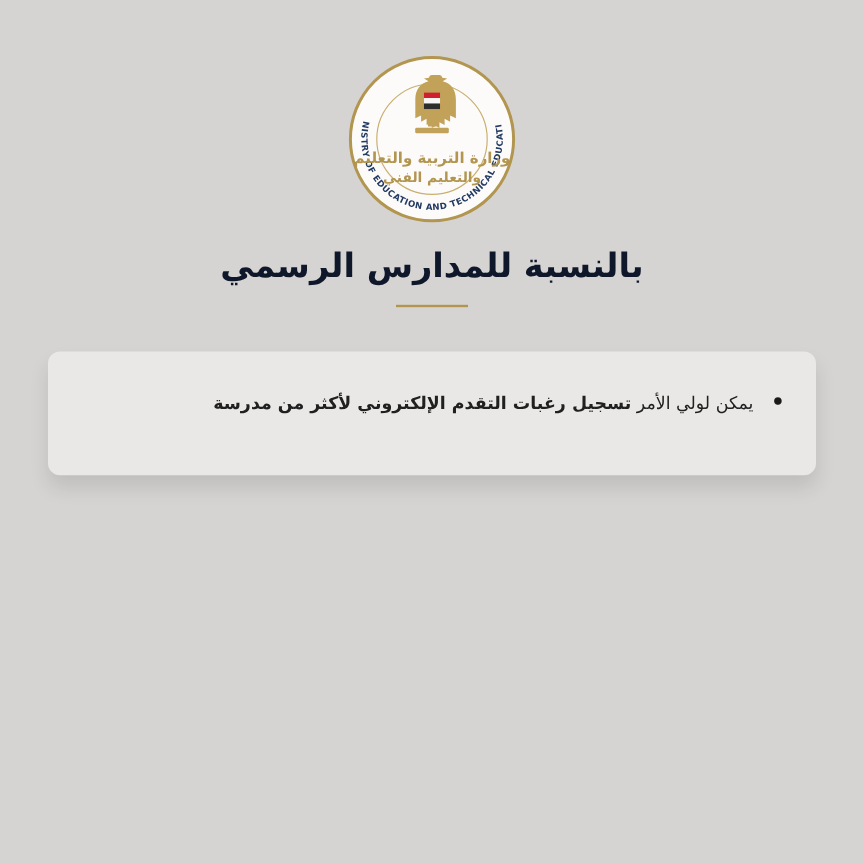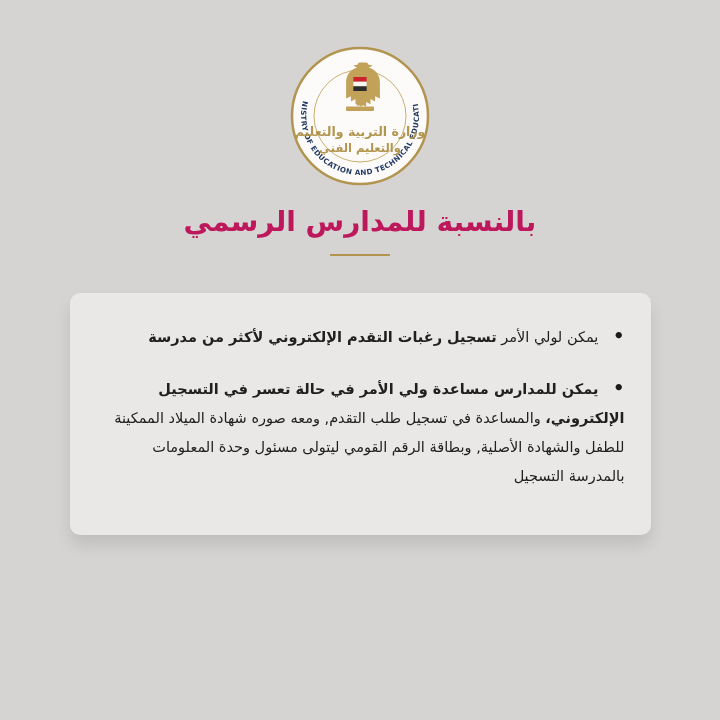--- a/index.html
+++ b/index.html
@@ -7,33 +7,33 @@
     width:720px;height:720px;
     background:#d6d4d2;
     font-family:"DejaVu Sans", sans-serif;
     overflow:hidden;
   }
   .stage{width:720px;height:720px;position:relative;}
   .logo-wrap{display:flex;justify-content:center;padding-top:46px;}
   .page-title{
     margin:16px 0 0;
     text-align:center;
-    color:#be185d;
+    color:#0f172a;
     font-size:28px;
     font-weight:bold;
     line-height:1.4;
     direction:rtl;
   }
   .divider{
     width:60px;height:2px;
     background:#b2954f;
     margin:13px auto 0;
   }
   .card{
-    width:581px;
+    width:640px;
     margin:37px auto 0;
     box-sizing:border-box;
     background:#e9e8e6;
     border-radius:10px;
     box-shadow:0 10px 16px rgba(0,0,0,0.10);
     padding:28px 26px 44px 34px;
     direction:rtl;
   }
   .list-item{
     font-size:14.5px;
@@ -91,21 +91,18 @@
   <h1 class="page-title">بالنسبة للمدارس الرسمي</h1>
 
   <div class="divider"></div>
 
   <div class="card">
 
     <div class="list-item">
       <span class="rg">يمكن لولي الأمر </span><span class="bd">تسجيل رغبات التقدم الإلكتروني لأكثر من مدرسة</span>
     </div>
 
-    <div class="list-item">
-      <span class="bd">يمكن للمدارس مساعدة ولي الأمر في حالة تعسر في التسجيل الإلكتروني،</span><span class="rg"> والمساعدة في تسجيل طلب التقدم, ومعه صوره شهادة الميلاد الممكينة للطفل والشهادة الأصلية, وبطاقة الرقم القومي ليتولى مسئول وحدة المعلومات بالمدرسة التسجيل</span>
-    </div>
 
 
 
   </div>
 
 </div>
 
 </body></html>

